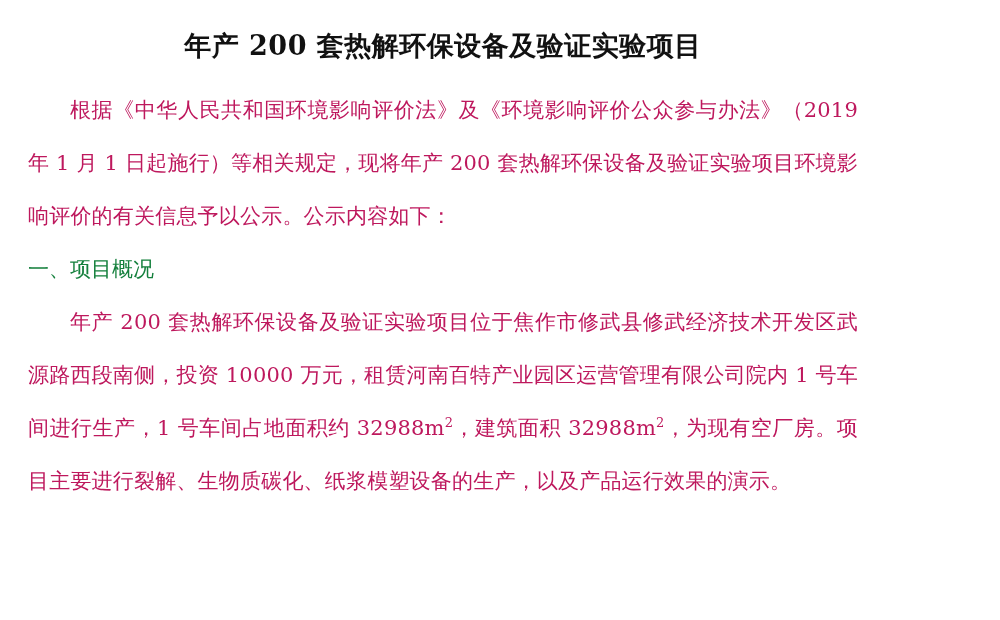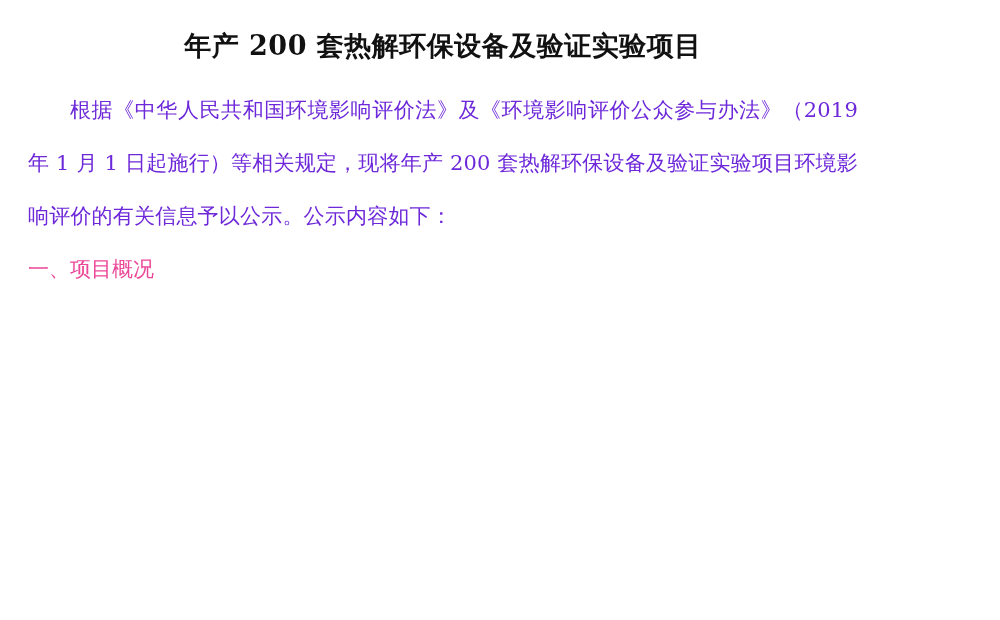--- a/index.html
+++ b/index.html
@@ -38,31 +38,31 @@
   .body-block {
     margin-top: 14px;
   }
   p.para {
     font-size: 21px;
     line-height: 53px;
     margin: 0;
     text-align: justify;
     text-justify: inter-ideograph;
     letter-spacing: 0.2px;
-    color: #6d28d9;
+    color: #be185d;
   }
   p.indent {
     text-indent: 2em;
   }
   p.heading {
     font-size: 21px;
     line-height: 53px;
     margin: 0;
     text-align: left;
-    color: #ec4899;
+    color: #15803d;
   }
   sup {
     font-size: 0.62em;
     vertical-align: super;
     line-height: 0;
   }
 </style>
 </head>
 <body>
 
@@ -71,16 +71,17 @@
   <h1 class="doc-title">
     <span class="line">年产 200 套热解环保设备及验证实验项目</span>
   </h1>
 
   <div class="body-block">
 
     <p class="para indent">根据《中华人民共和国环境影响评价法》及《环境影响评价公众参与办法》（2019 年 1 月 1 日起施行）等相关规定，现将年产 200 套热解环保设备及验证实验项目环境影响评价的有关信息予以公示。公示内容如下：</p>
 
     <p class="heading">一、项目概况</p>
 
+    <p class="para indent"><span>年产 200 套热解环保设备及验证实验项目位于焦作市修武县修武经济技术开发区武源路西段南侧，投资 10000 万元，租赁河南百特产业园区运营管理有限公司院内 1 号车间进行生产，1 号车间占地面积约 32988m</span><sup>2</sup><span>，建筑面积 32988m</span><sup>2</sup><span>，为现有空厂房。项目主要进行裂解、生物质碳化、纸浆模塑设备的生产，以及产品运行效果的演示。</span></p>
 
   </div>
 
 </div>
 
 </body></html>

